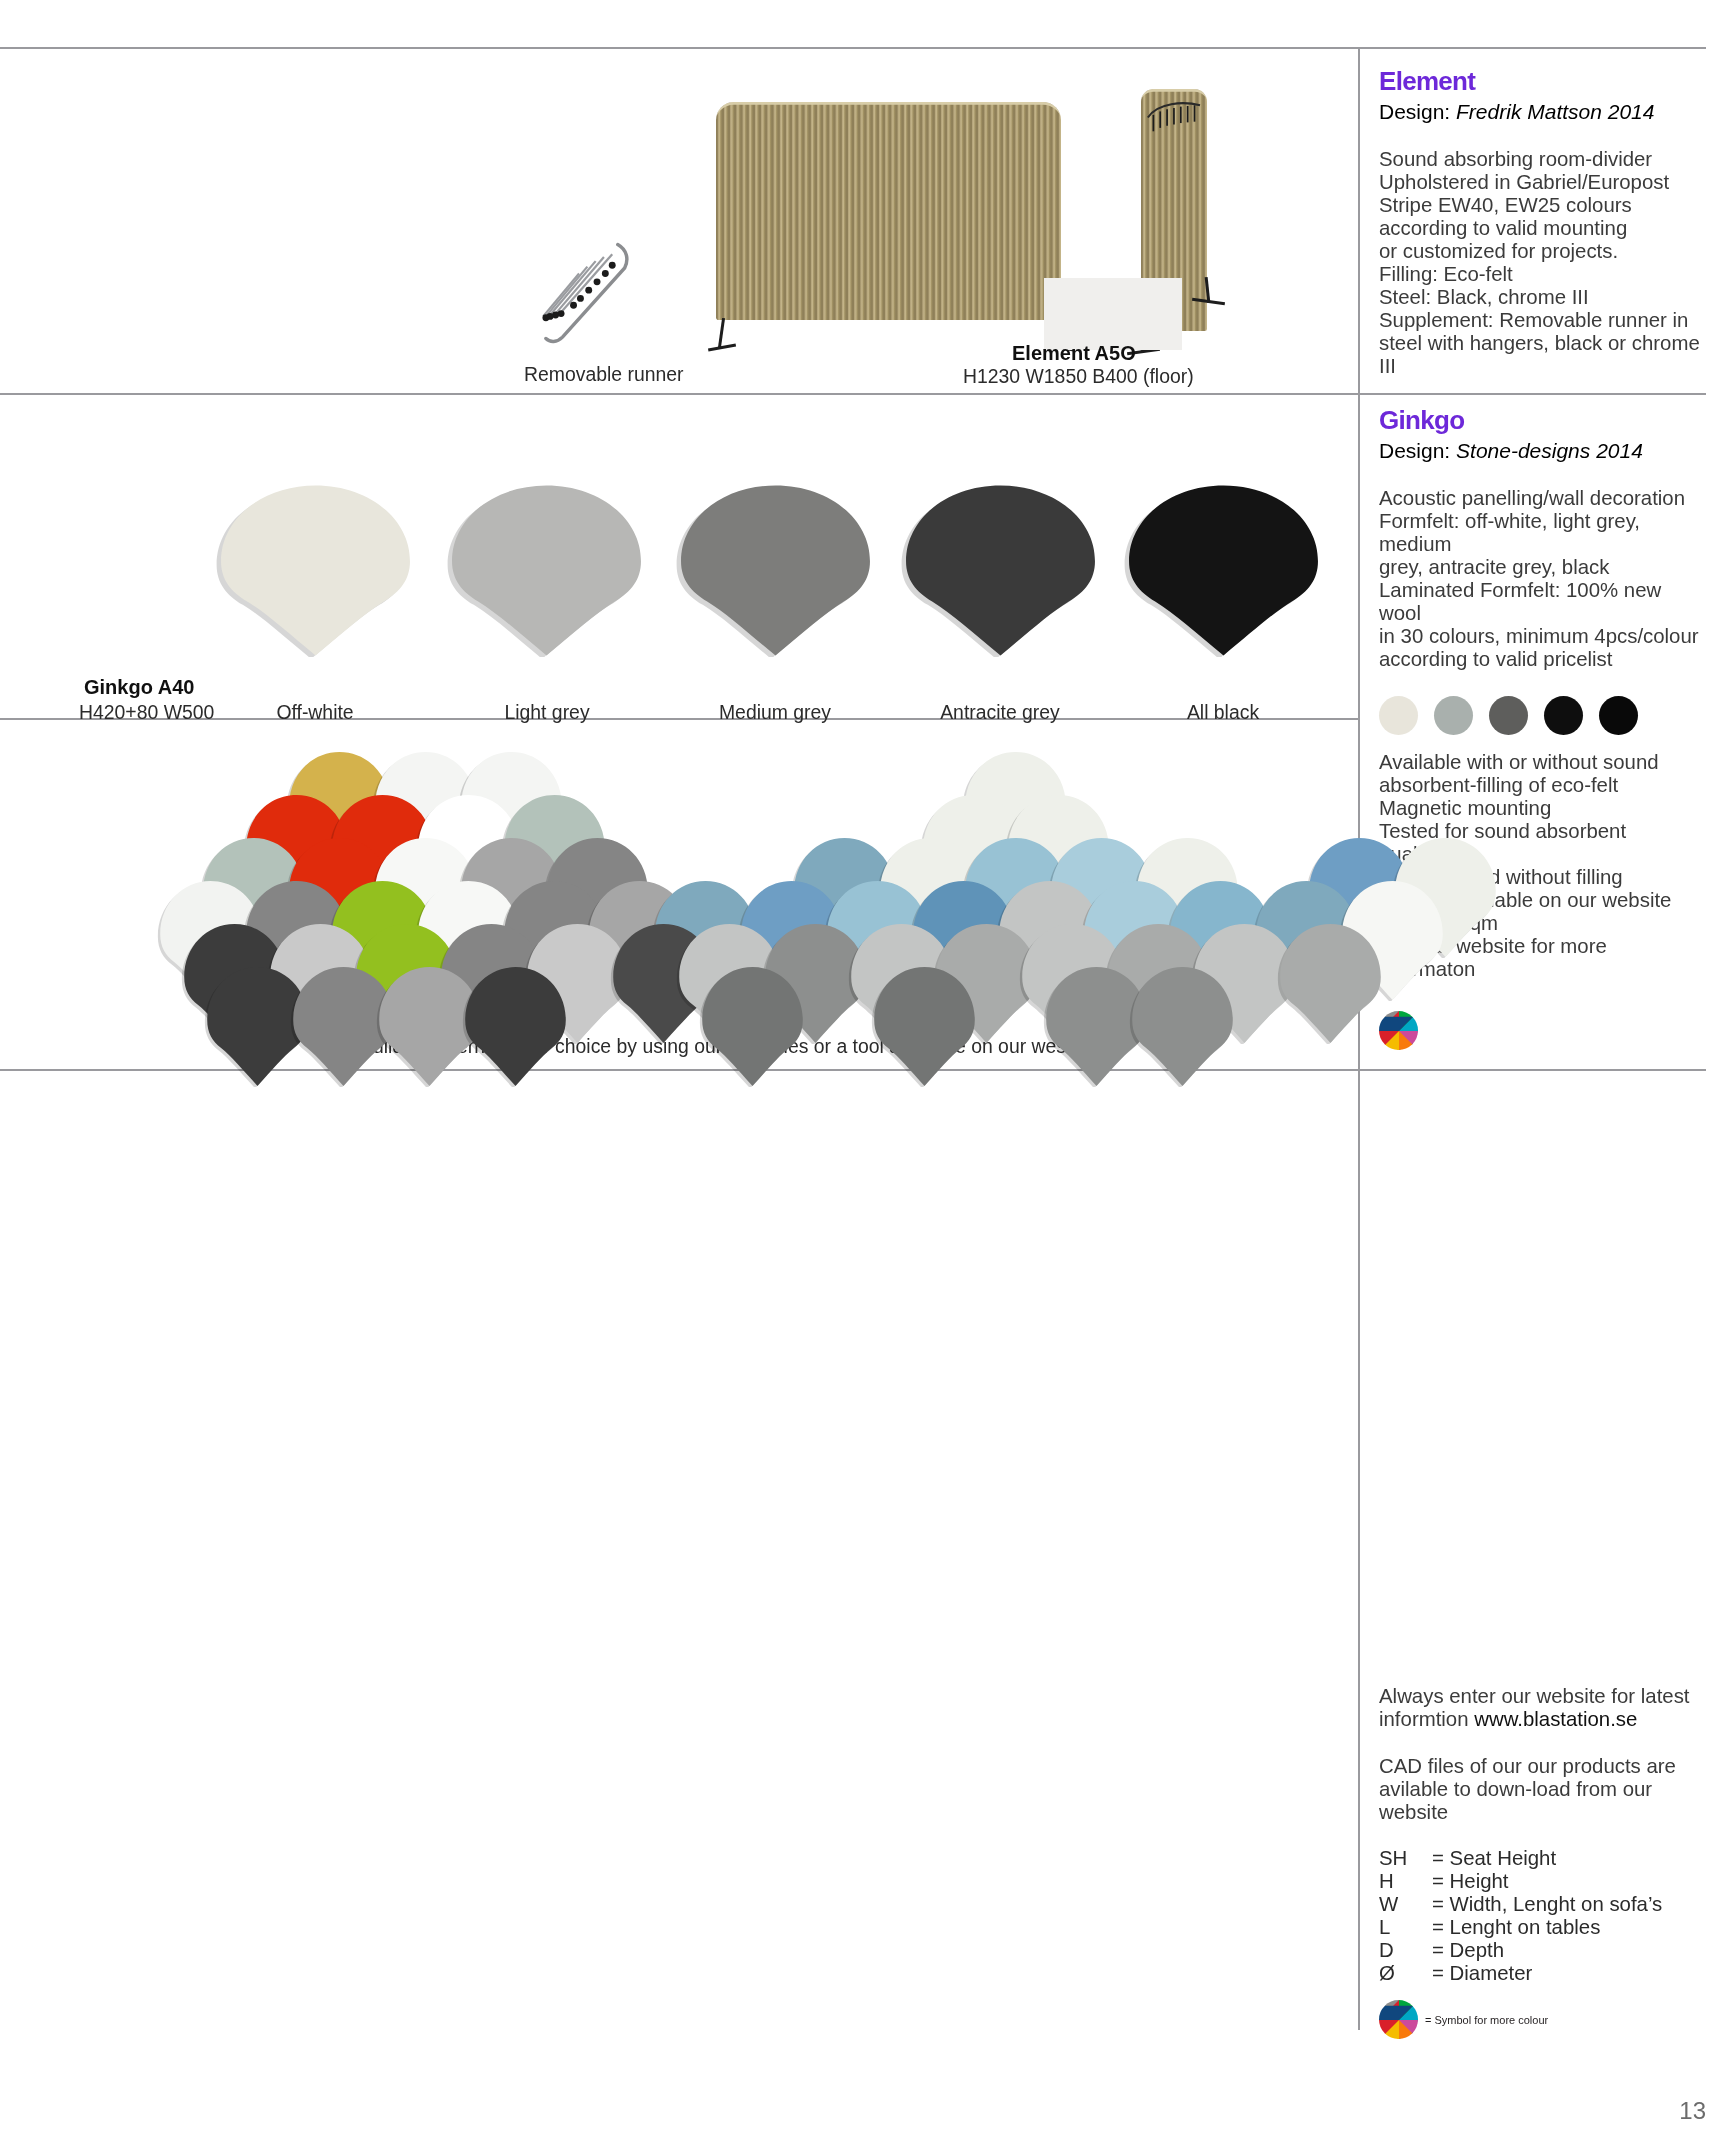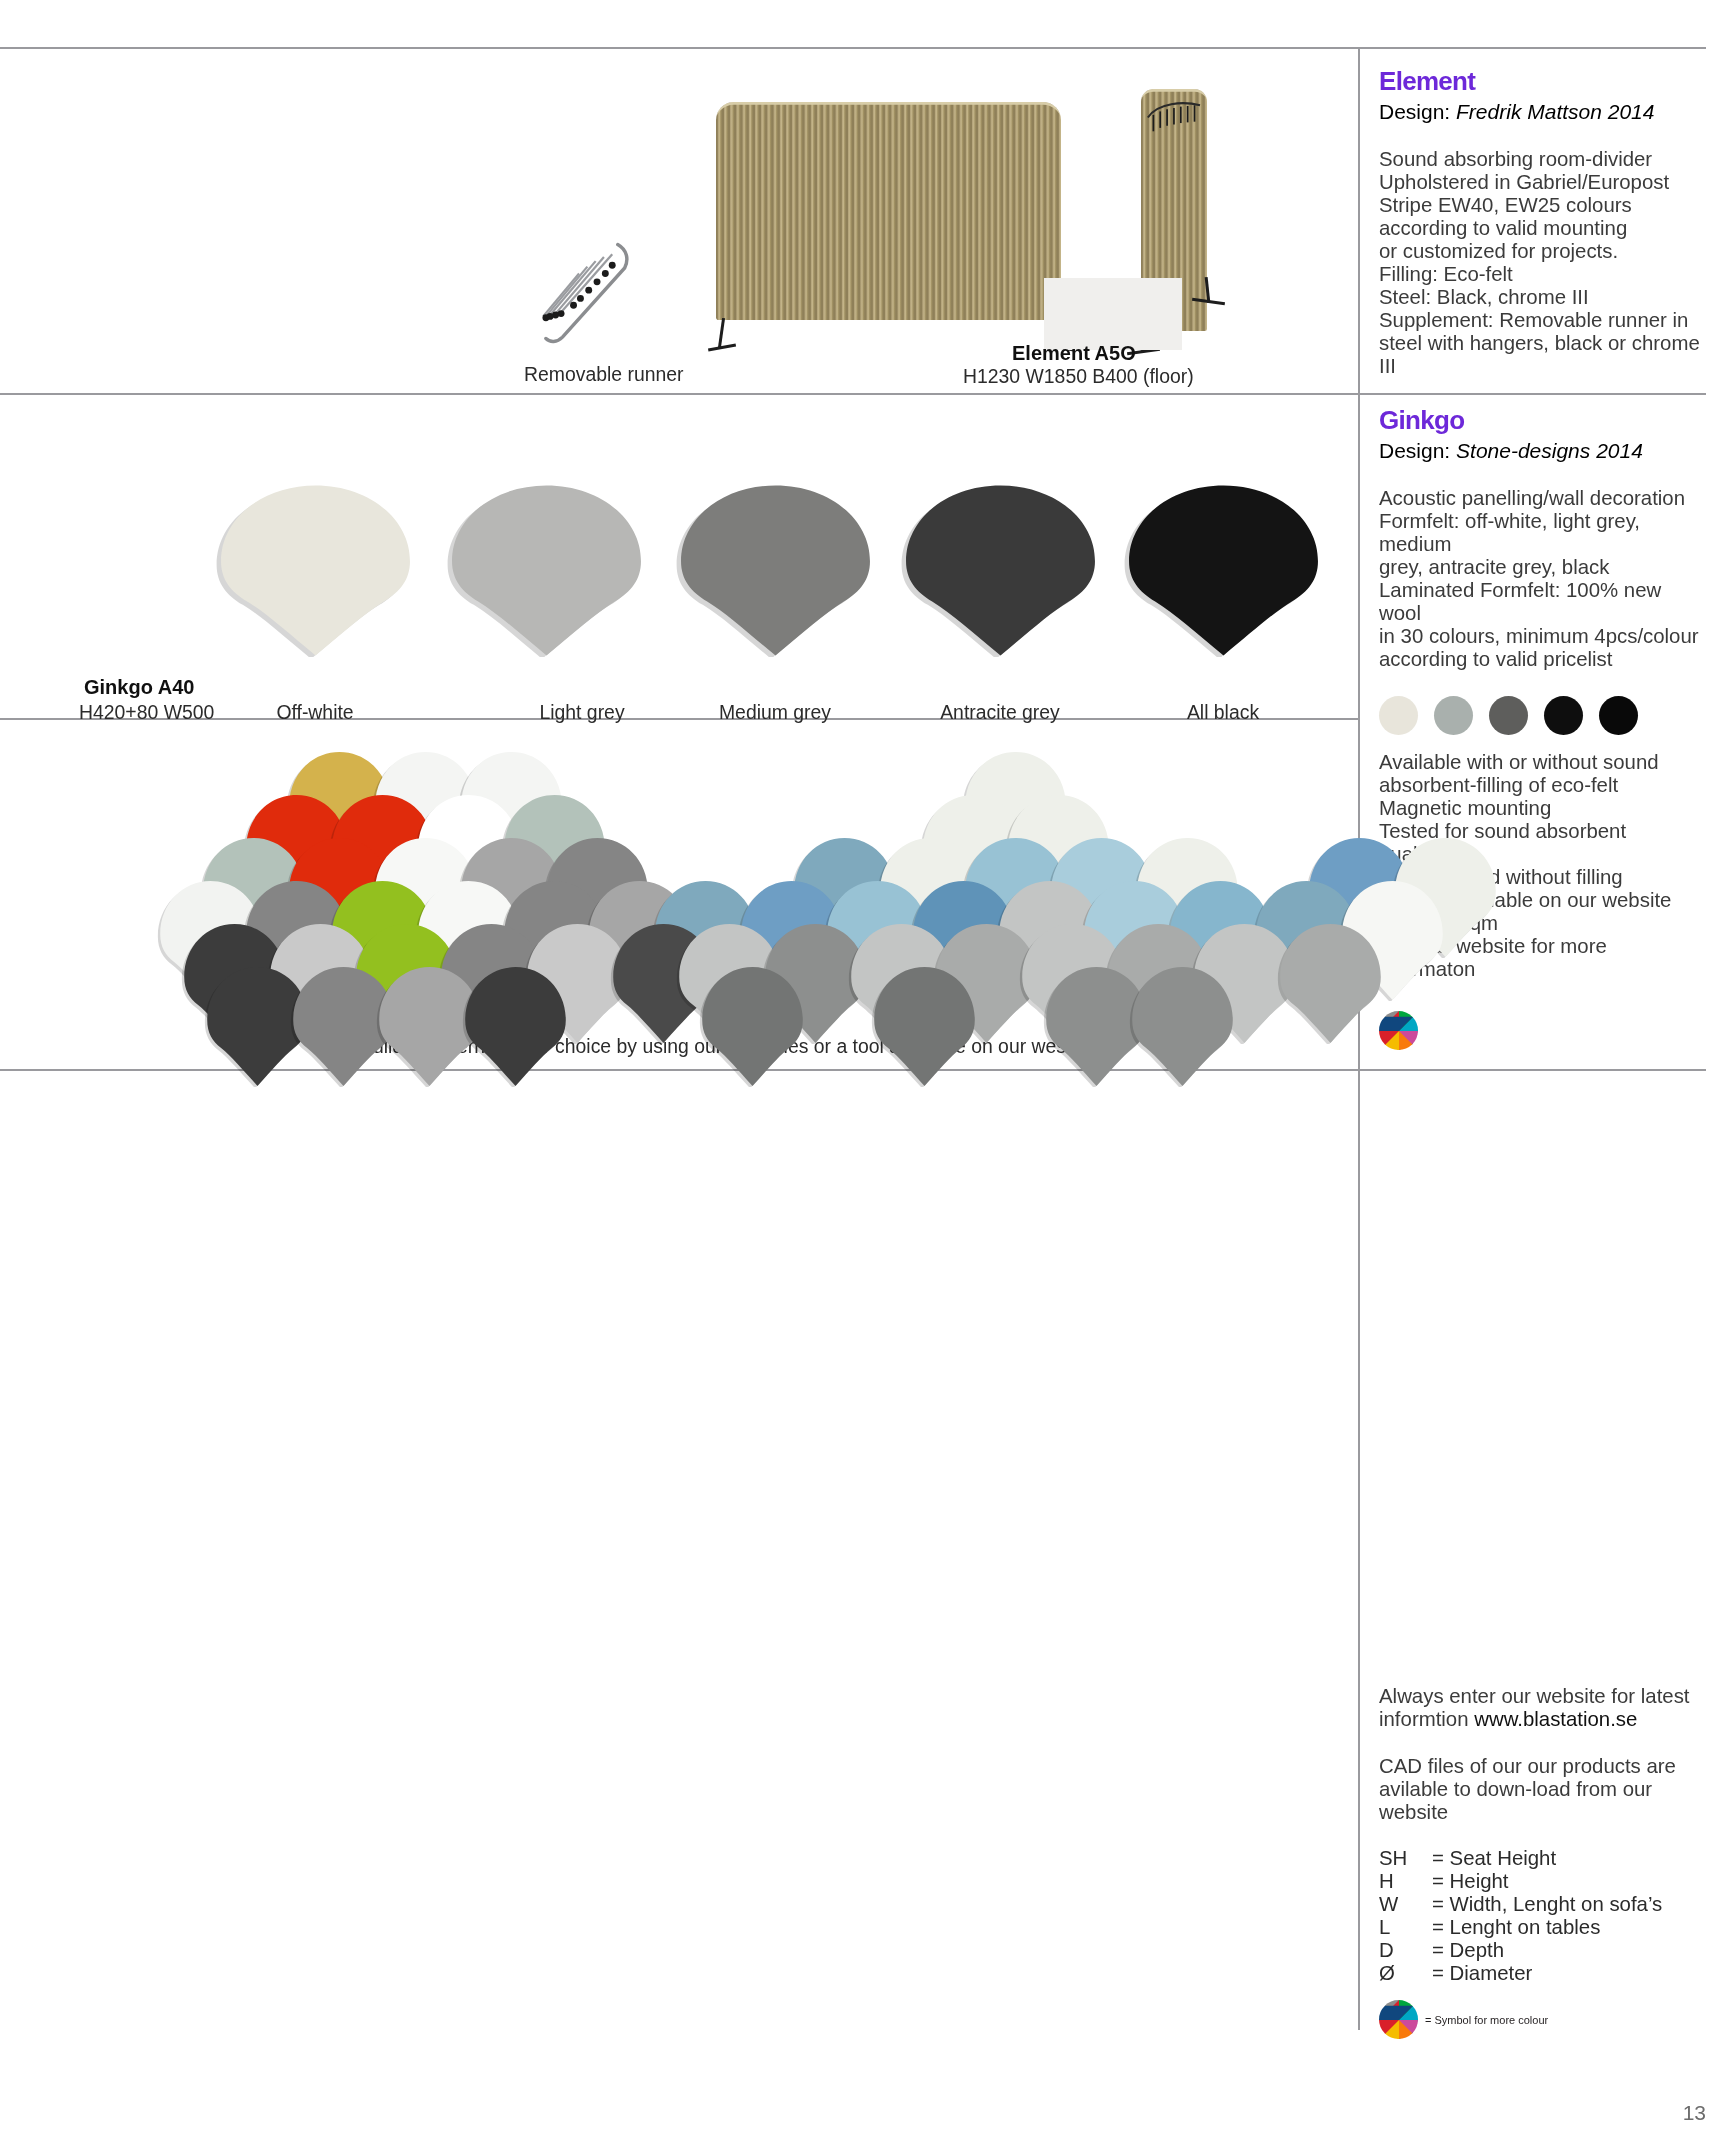--- a/index.html
+++ b/index.html
@@ -24,21 +24,21 @@
   
   .wheel{width:39px;height:39px;border-radius:50%;overflow:hidden;position:relative;}
   .wheel i{position:absolute;left:50%;top:50%;width:50%;height:50%;transform-origin:0 0;}
 
   
   .legend{font-size:20.4px;line-height:23px;color:#2b2b2b;font-weight:300;}
   .legend .row{display:flex;}
   .legend .k{width:53px;flex:none;}
   .wheel-legend{display:flex;align-items:center;gap:7px;margin-top:15px;}
 
-  .pageno{position:absolute;right:22px;bottom:15px;font-size:21px;color:#6c6c6c;font-weight:300;}
+  .pageno{position:absolute;right:22px;bottom:15px;font-size:24px;color:#6c6c6c;font-weight:300;}
 
   
   .cap{position:absolute;font-size:19.4px;color:#2b2b2b;font-weight:300;white-space:nowrap;}
   .cap.b{font-weight:bold;color:#101010;font-size:20px;}
 
   
   .screen{position:absolute;border-radius:18px 18px 2.8px 2.8px;
     background-image:repeating-linear-gradient(90deg,#8f8059 0px,#8f8059 1.4px,#b3a37a 2.1px,#c3b488 3.5px,#a29264 4.8px,#8f8059 6.2px);
     background-color:#9e8e66;
     box-shadow:inset 0 4.2px 0 -1.4px #d8cda8;}
@@ -144,21 +144,21 @@
           <path d="M50,1 C76,1 97,22 97,50 C97,62 92,70 84,76 C74,84 64,96 50,111 C36,96 26,84 16,76 C8,70 3,62 3,50 C3,22 24,1 50,1 Z" fill="#e8e6dc"></path>
         </svg>
       </div>
       <span class="cap" style="position: absolute; left: 315px; top: 701px; transform: translateX(-50%);">Off-white</span>
       <div class="fan" style="left: 446px; top: 484px; width: 201px; height: 173px;">
         <svg viewBox="0 0 100 112" preserveAspectRatio="none">
           <path d="M50,1 C76,1 97,22 97,50 C97,62 92,70 84,76 C74,84 64,96 50,111 C36,96 26,84 16,76 C8,70 3,62 3,50 C3,22 24,1 50,1 Z" fill="rgba(0,0,0,0.16)" transform="translate(-2.2,2.2)"></path>
           <path d="M50,1 C76,1 97,22 97,50 C97,62 92,70 84,76 C74,84 64,96 50,111 C36,96 26,84 16,76 C8,70 3,62 3,50 C3,22 24,1 50,1 Z" fill="#b7b7b5"></path>
         </svg>
       </div>
-      <span class="cap" style="position: absolute; left: 547px; top: 701px; transform: translateX(-50%); margin-left: 35px;">Light grey</span>
+      <span class="cap" style="position: absolute; left: 547px; top: 701px; transform: translateX(-50%);">Light grey</span>
       <div class="fan" style="left: 675px; top: 484px; width: 201px; height: 173px;">
         <svg viewBox="0 0 100 112" preserveAspectRatio="none">
           <path d="M50,1 C76,1 97,22 97,50 C97,62 92,70 84,76 C74,84 64,96 50,111 C36,96 26,84 16,76 C8,70 3,62 3,50 C3,22 24,1 50,1 Z" fill="rgba(0,0,0,0.16)" transform="translate(-2.2,2.2)"></path>
           <path d="M50,1 C76,1 97,22 97,50 C97,62 92,70 84,76 C74,84 64,96 50,111 C36,96 26,84 16,76 C8,70 3,62 3,50 C3,22 24,1 50,1 Z" fill="#7d7d7b"></path>
         </svg>
       </div>
       <span class="cap" style="position: absolute; left: 775px; top: 701px; transform: translateX(-50%);">Medium grey</span>
       <div class="fan" style="left: 900px; top: 484px; width: 201px; height: 173px;">
         <svg viewBox="0 0 100 112" preserveAspectRatio="none">
           <path d="M50,1 C76,1 97,22 97,50 C97,62 92,70 84,76 C74,84 64,96 50,111 C36,96 26,84 16,76 C8,70 3,62 3,50 C3,22 24,1 50,1 Z" fill="rgba(0,0,0,0.16)" transform="translate(-2.2,2.2)"></path>

